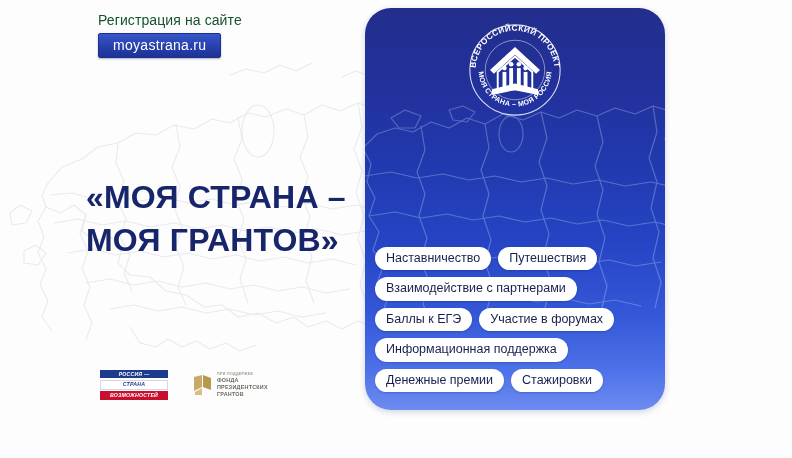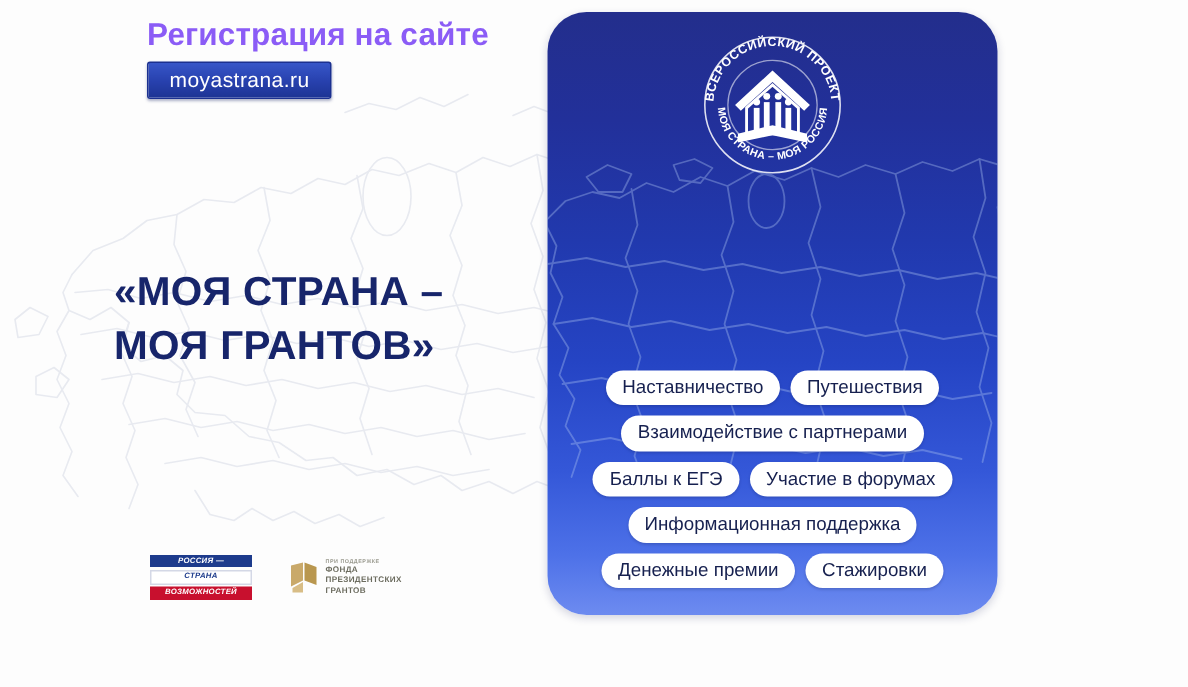--- a/index.html
+++ b/index.html
@@ -30,47 +30,47 @@
   .map-layer svg { width: 100%; height: 100%; display: block; }
 
   
   .reg-block {
     position: absolute;
     left: 98px;
     top: 12px;
     width: 250px;
   }
   .reg-title {
-    font-size: 21px;
-    color: #8b5cf6;
-    font-weight: 700;
+    font-size: 14px;
+    color: #14532d;
+    font-weight: 400;
     letter-spacing: 0.1px;
     white-space: nowrap;
   }
   .url-pill {
     margin-top: 5px;
     display: inline-block;
     padding: 3px 14px 4px 14px;
     border-radius: 2px;
     background: linear-gradient(180deg, #3756c8 0%, #2740ad 55%, #1d3494 100%);
     color: #ffffff;
     font-size: 14px;
     letter-spacing: 0.3px;
     box-shadow: 0 1px 2px rgba(20,35,100,0.35);
     border: 1px solid #1b3090;
   }
 
   
   .headline {
     position: absolute;
-    left: 76px;
+    left: 86px;
     top: 176px;
     width: 280px;
     color: #17256b;
-    font-size: 27px;
+    font-size: 32px;
     font-weight: 700;
     line-height: 1.34;
     letter-spacing: 0.2px;
   }
   .headline .line { display: block; white-space: nowrap; }
 
   
   .logos {
     position: absolute;
     left: 100px;
@@ -171,21 +171,20 @@
     left: 10px;
     right: 10px;
     bottom: 18px;
     display: flex;
     flex-direction: column;
     align-items: center;
     gap: 7px;
   }
   .tag-row {
     display: flex;
-    justify-content: center;
     gap: 7px;
     width: 100%;
   }
   .tag {
     background: #ffffff;
     color: #16204f;
     font-size: 12.5px;
     line-height: 1;
     padding: 5px 11px 6px 11px;
     border-radius: 20px;

